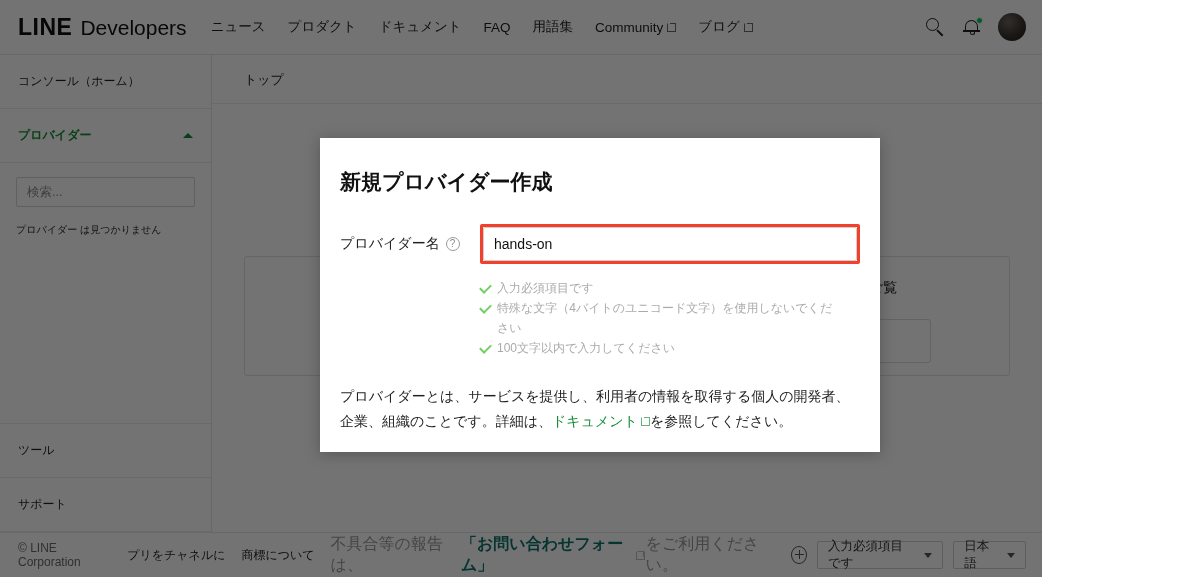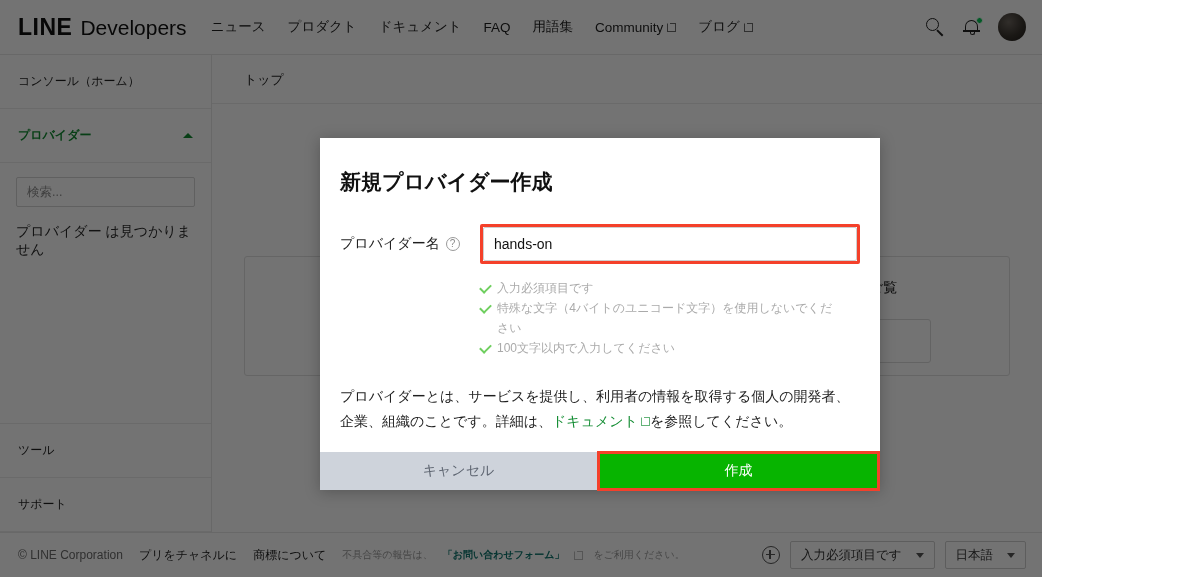--- a/index.html
+++ b/index.html
@@ -102,21 +102,21 @@
     border-left: 5px solid transparent; border-right: 5px solid transparent;
     border-bottom: 5px solid #128c32;
   }
   .side-search-wrap { padding: 14px 16px 4px; }
   .side-search {
     width: 100%; height: 30px; border: 1px solid #d4d4d4; border-radius: 2px;
     font-size: 12.5px; color: #555; padding: 0 10px;
     font-family: inherit; background: #fff;
   }
   .side-search::placeholder { color: #8e8e8e; }
-  .side-empty { padding: 12px 16px; font-size: 14px; color: #2b2b2b; }
+  .side-empty { padding: 12px 16px; font-size: 10px; color: #2b2b2b; }
   .side-spacer { flex: 1; border-bottom: 1px solid #ebebeb; }
 
   
   .main {
     flex: 1; background: #fff; min-width: 0;
     display: flex; flex-direction: column;
   }
   .breadcrumb {
     padding: 16px 0 14px 32px; font-size: 13px; color: #1f1f1f;
     border-bottom: 1px solid #ececec;
@@ -141,21 +141,21 @@
   }
 
   
   .footer {
     height: 45px; flex: 0 0 45px; background: #fff;
     border-top: 1px solid #e6e6e6;
     display: flex; align-items: center; padding: 0 16px 0 18px; gap: 16px;
   }
   .foot-copy { font-size: 12px; color: #6b6b6b; }
   .foot-link { font-size: 12px; color: #1f1f1f; cursor: pointer; white-space: nowrap; }
-  .foot-note { font-size: 10px; color: #9a9a9a; display: inline-flex; align-items: center; gap: 10px; }
+  .foot-note { font-size: 16px; color: #9a9a9a; display: inline-flex; align-items: center; gap: 2px; }
   .foot-note .grn { color: #0f766e; font-weight: bold; }
   .foot-right { margin-left: auto; display: flex; align-items: center; gap: 10px; }
   .globe {
     width: 18px; height: 18px; border: 1.5px solid #555; border-radius: 50%;
     position: relative;
   }
   .globe::before { content:""; position:absolute; left: 6.5px; top: 3px; width:1.5px; height:9px; background:#555; }
   .globe::after  { content:""; position:absolute; left: 3px; top: 6.5px; width:9px; height:1.5px; background:#555; }
   .select-box {
     height: 28px; min-width: 60px; border: 1px solid #cfcfcf; border-radius: 2px;
@@ -384,21 +384,15 @@
       </div>
 
       <div class="desc">
         <span>プロバイダーとは、サービスを提供し、利用者の情報を取得する個人の開発者、企業、組織のことです。詳細は、</span><span class="lnk">
             <span>ドキュメント</span>
             <i class="ext"></i>
           </span><span>を参照してください。</span>
       </div>
     </div>
 
-    <div class="modal-actions">
-      <button class="btn-cancel">キャンセル</button>
-      <span class="btn-create-wrap">
-        <button class="btn-create">作成</button>
-      </span>
-    </div>
   </div>
 
 </div>
 
 </body></html>

